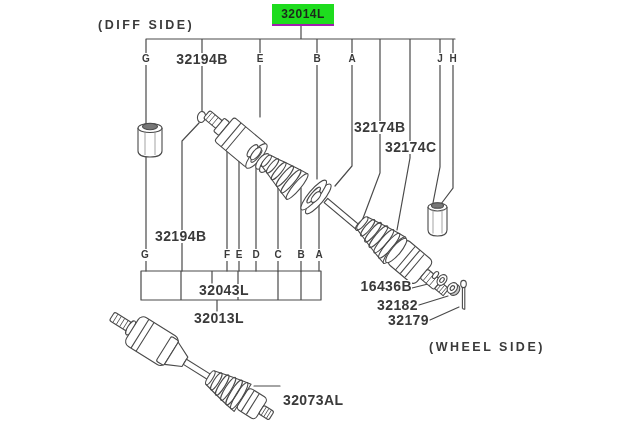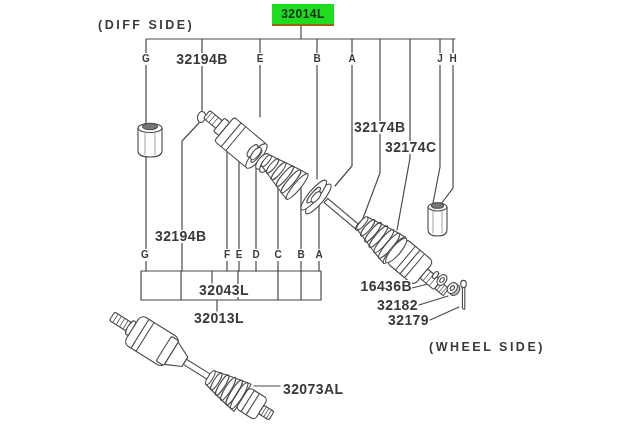--- a/index.html
+++ b/index.html
@@ -9,21 +9,21 @@
   .num{position:absolute;font-weight:700;font-size:14px;letter-spacing:.4px;
        color:#3a3a3a;background:#fff;white-space:nowrap;line-height:13px;}
   .ctr{text-align:center;}
   .rgt{text-align:right;}
   .ltr{position:absolute;width:12px;height:12px;line-height:12px;text-align:center;
        font-weight:700;font-size:10px;color:#3a3a3a;background:#fff;}
   .side{position:absolute;font-weight:700;font-size:12.5px;letter-spacing:2.5px;
         color:#3a3a3a;white-space:nowrap;}
   .hl{position:absolute;left:272px;top:4px;width:62px;height:20px;line-height:20px;
       text-align:center;font-weight:700;font-size:12px;letter-spacing:.5px;color:#1c2a1c;
-      background:#1edc1e;border-bottom:2px solid #a16207;cursor:pointer;}
+      background:#1edc1e;border-bottom:2px solid #a21caf;cursor:pointer;}
 </style>
 </head>
 <body>
 
 <div class="stage">
 
   <svg width="640" height="426" viewBox="0 0 640 426">
 
     <g stroke="#4a4a4a" stroke-width="1.2" fill="none" stroke-linecap="round">
       <path d="M301,25 V39 M146,39 H455 M146,39 V271 M202,39 V112 M260,39 V117 M317,39 V179 M352,39 V166 L335,186 M380,39 V173 L362,221 M410,39 V158 L397,230 M440,39 V167 L433,203 M453,39 V188 L441,204"></path>
@@ -188,15 +188,15 @@
   <div class="ltr" style="left:295px;top:249px;">B</div>
   <div class="ltr" style="left:313px;top:249px;">A</div>
 
   <div class="num ctr" style="left:198px;top:284px;width:52px;">32043L</div>
   <div class="num ctr" style="left:193px;top:312px;width:52px;">32013L</div>
 
   <div class="num rgt" style="left:358px;top:280px;width:54px;">16436B</div>
   <div class="num rgt" style="left:374px;top:299px;width:44px;">32182</div>
   <div class="num rgt" style="left:385px;top:314px;width:44px;">32179</div>
 
-  <div class="num" style="left:283px;top:383px;">32073AL</div>
+  <div class="num" style="left:283px;top:394px;">32073AL</div>
 
 </div>
 
 </body></html>

